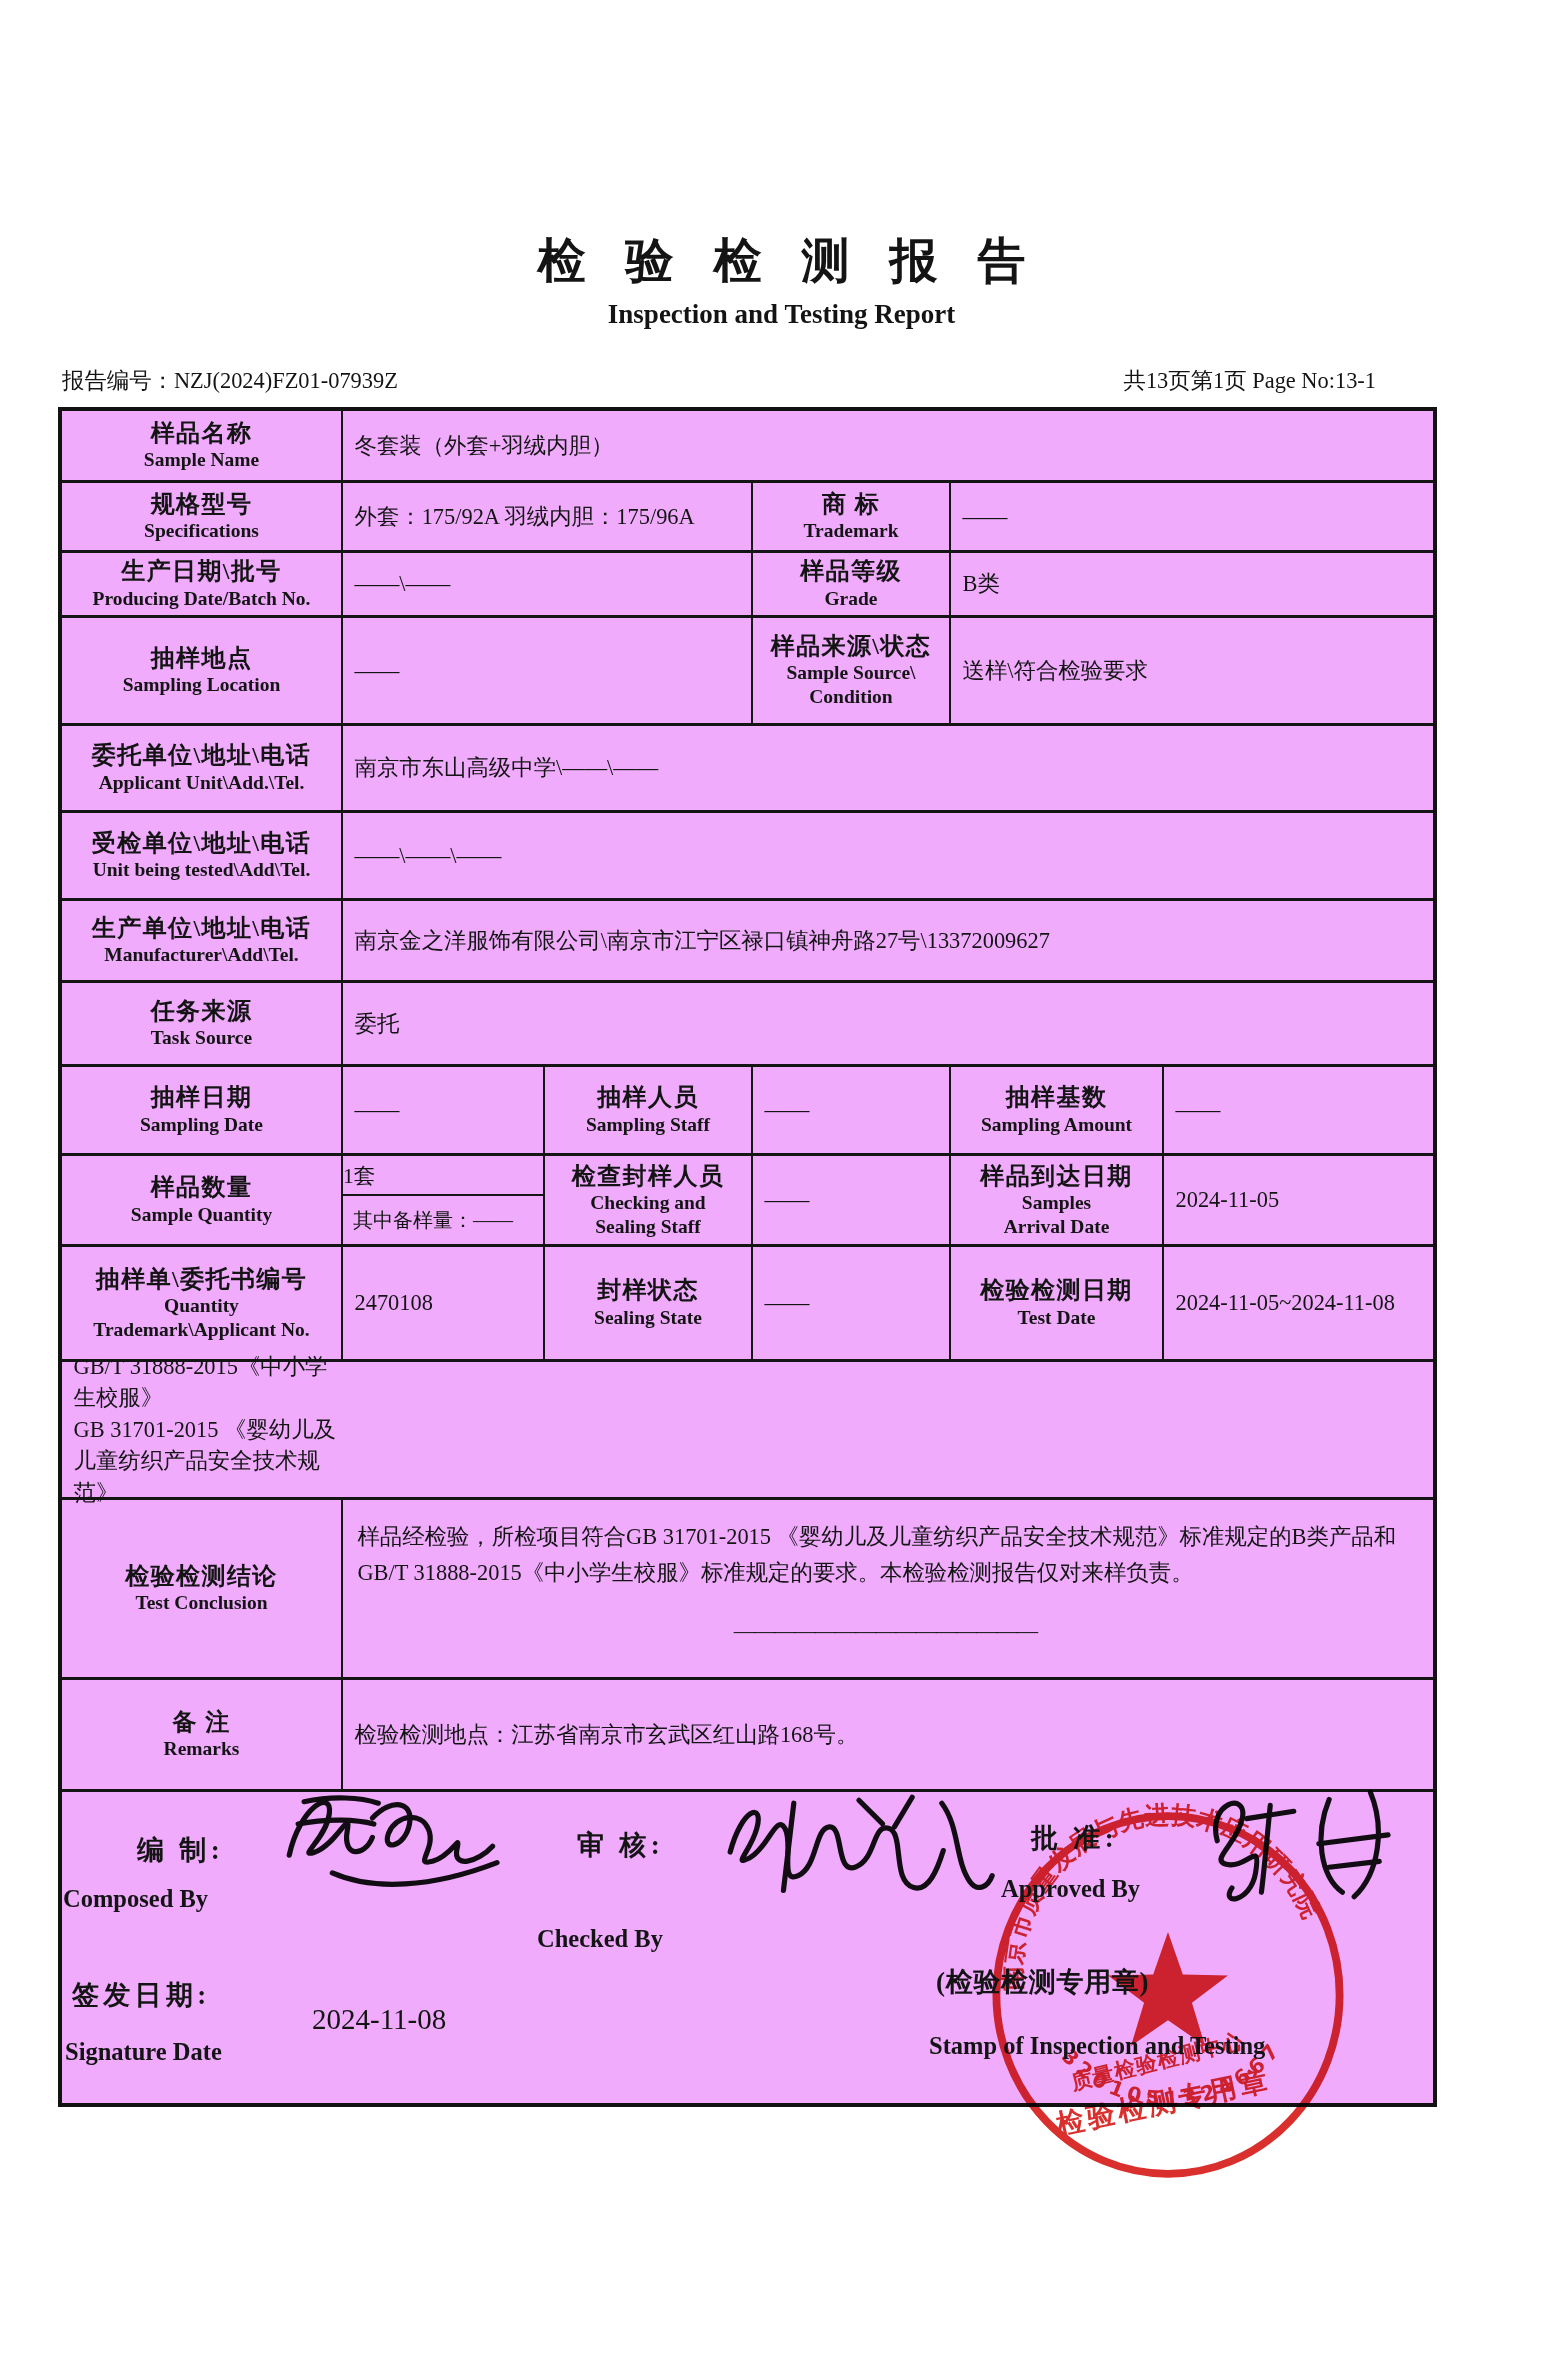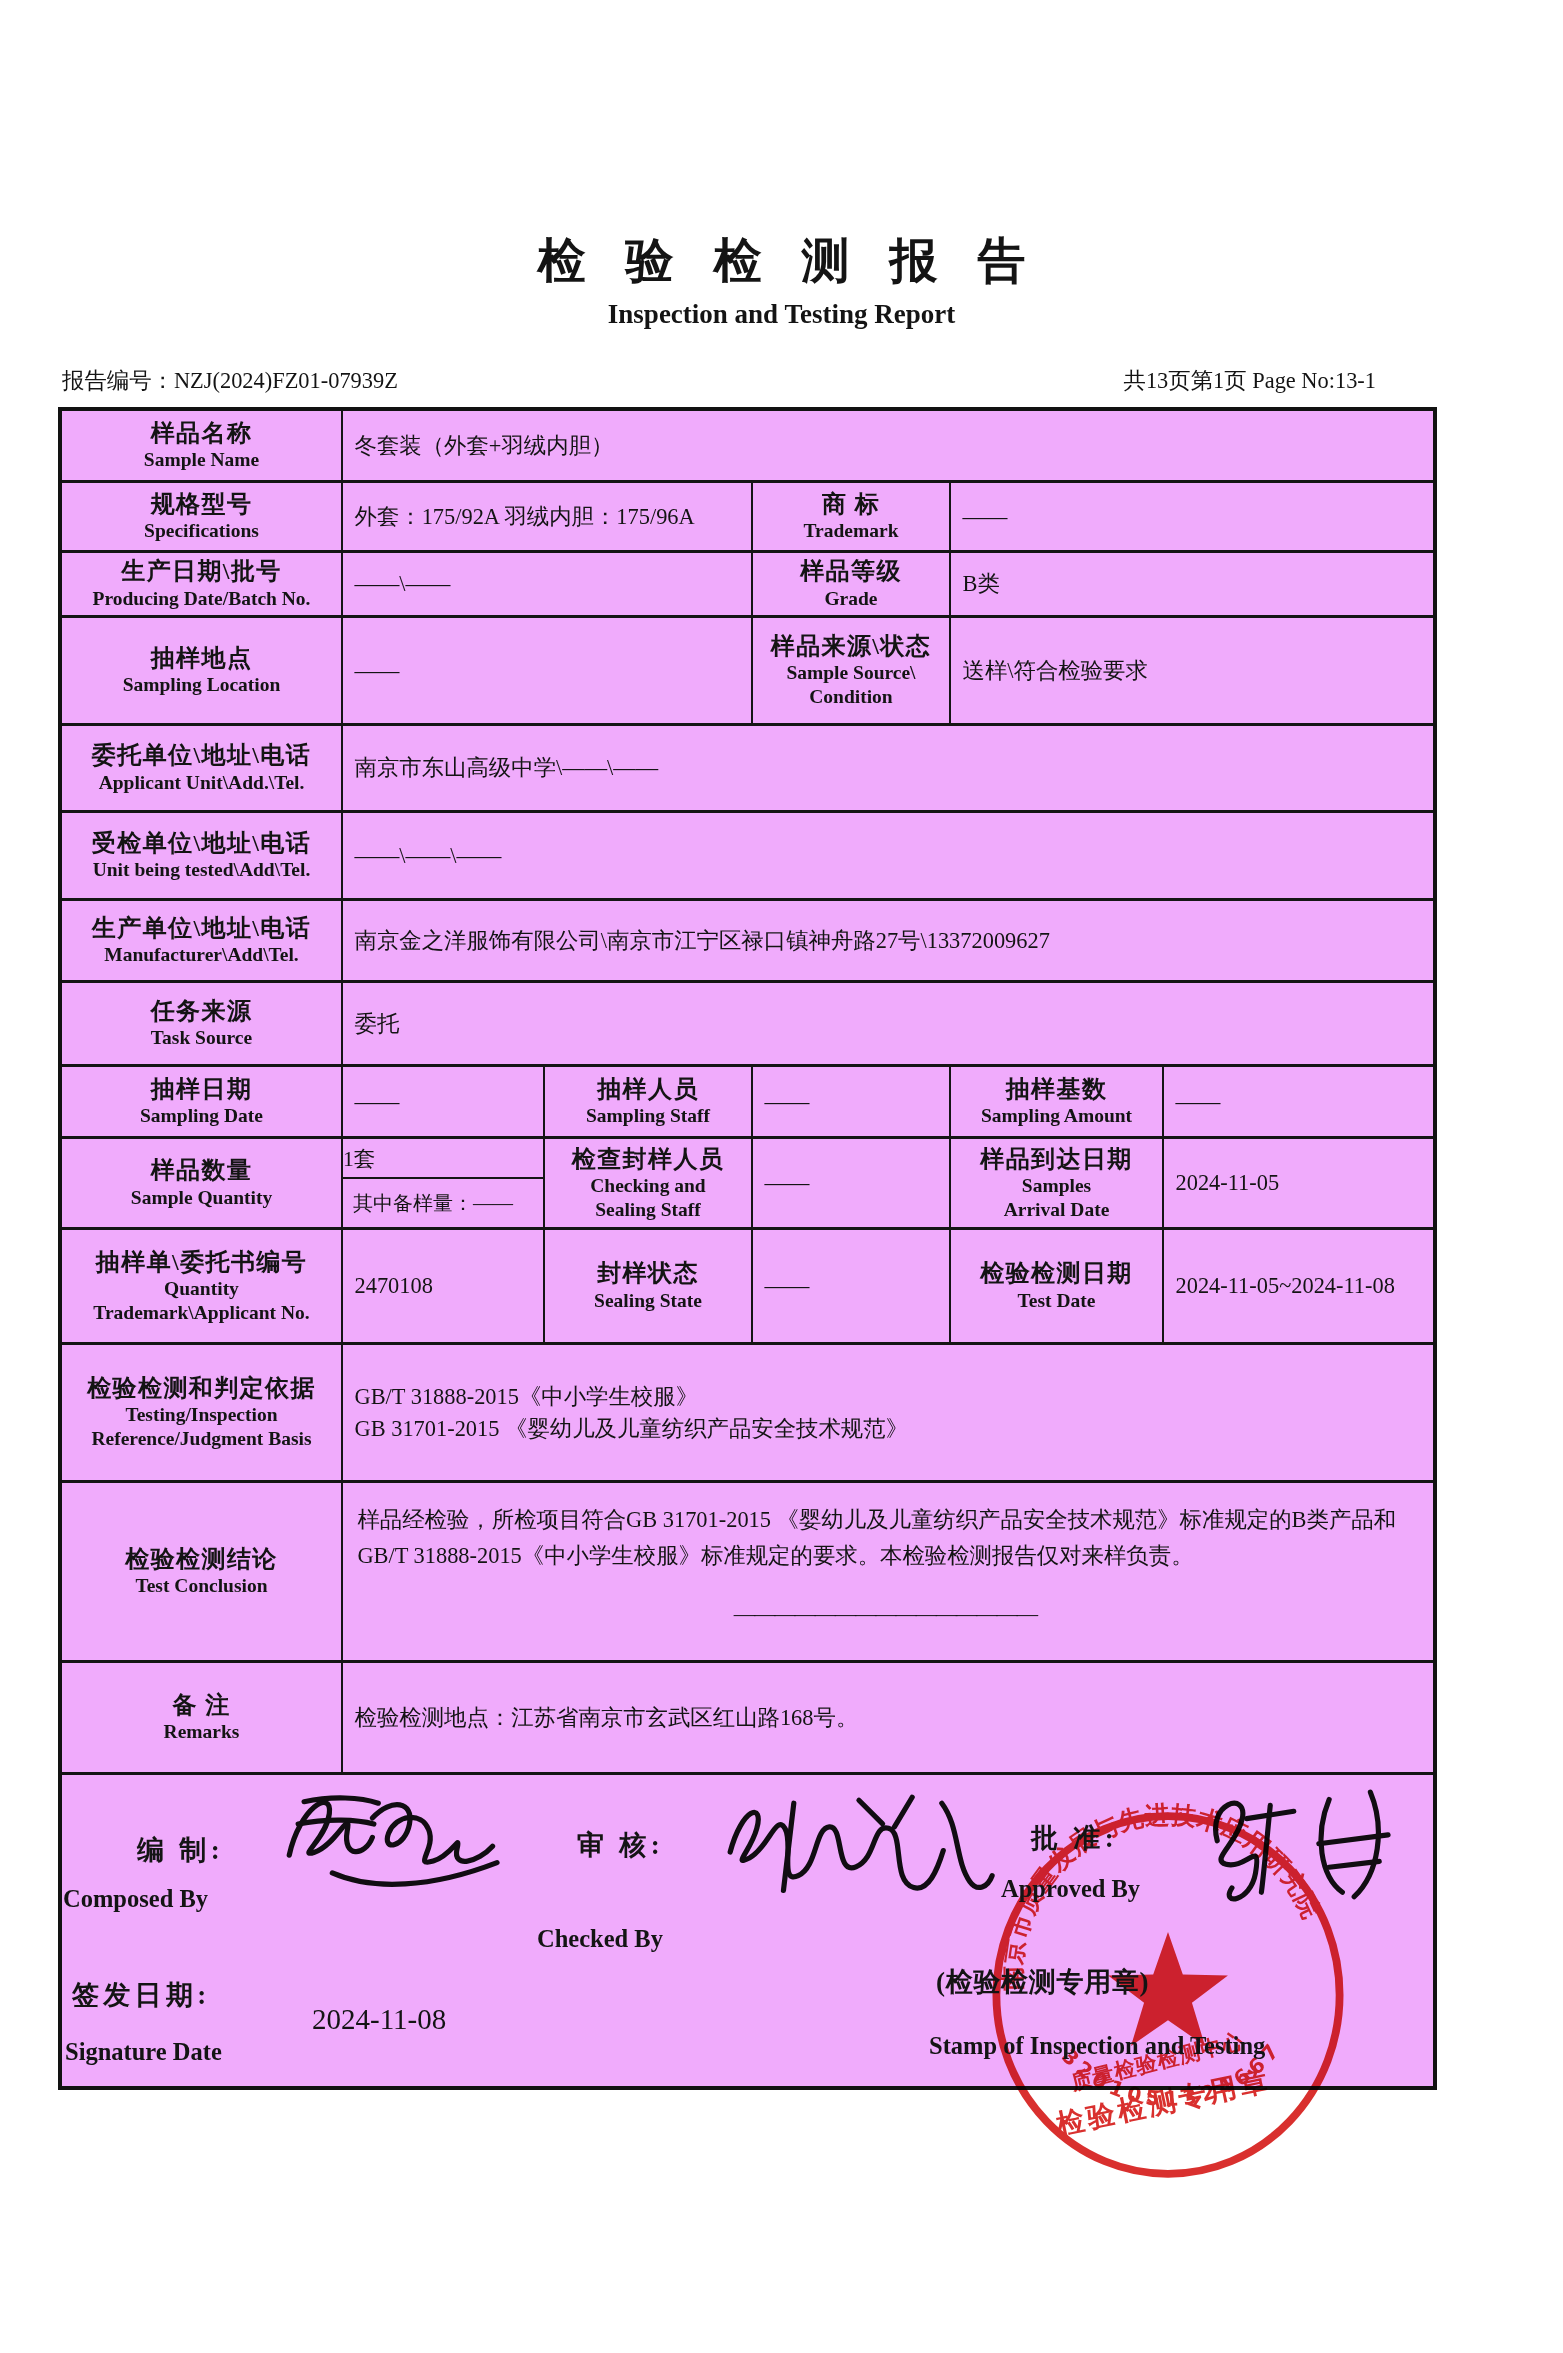--- a/index.html
+++ b/index.html
@@ -36,21 +36,21 @@
   .trow + .trow { border-top:3.6px solid #151515; }
   .cell { min-height:100%; }
   .cell + .cell { border-left:2.2px solid #151515; }
 
   .c2 { grid-template-columns:279px auto; }
   .c4 { grid-template-columns:279px 410px 198px auto; }
   .c6 { grid-template-columns:279px 202px 208px 198px 213px auto; }
 
   .h-a{height:69px}.h-b{height:70px}.h-c{height:65px}.h-d{height:108px}
   .h-e{height:87px}.h-f{height:88px}.h-g{height:82px}.h-h{height:84px}
-  .h-i{height:72px}.h-j{height:91px}.h-k{height:115px}.h-l{height:138px}
+  .h-i{height:89px}.h-j{height:91px}.h-k{height:115px}.h-l{height:138px}
   .h-m{height:180px}.h-n{height:112px}.h-o{height:314px}
 
   .lbl {
     display:flex; flex-direction:column; align-items:center; justify-content:center;
     text-align:center; line-height:1.22; padding:2.9px 4.3px;
   }
   .lbl .cn { font-size:24px; font-weight:bold; letter-spacing:1.4px; }
   .lbl .en { font-size:19.5px; font-weight:bold; }
   .val {
     display:flex; align-items:center;
@@ -227,25 +227,20 @@
       </div>
       <div class="cell val">——</div>
       <div class="cell lbl">
         <span class="cn">检验检测日期</span>
         <span class="en">Test Date</span>
       </div>
       <div class="cell val">2024-11-05~2024-11-08</div>
     </div>
 
     <div class="trow c2 h-l">
-      <div class="cell lbl">
-        <span class="cn">检验检测和判定依据</span>
-        <span class="en">Testing/Inspection</span>
-        <span class="en">Reference/Judgment Basis</span>
-      </div>
       <div class="cell val multiline">
         <span>GB/T 31888-2015《中小学生校服》</span>
         <span>GB 31701-2015 《婴幼儿及儿童纺织产品安全技术规范》</span>
       </div>
     </div>
 
     <div class="trow c2 h-m">
       <div class="cell lbl">
         <span class="cn">检验检测结论</span>
         <span class="en">Test Conclusion</span>

